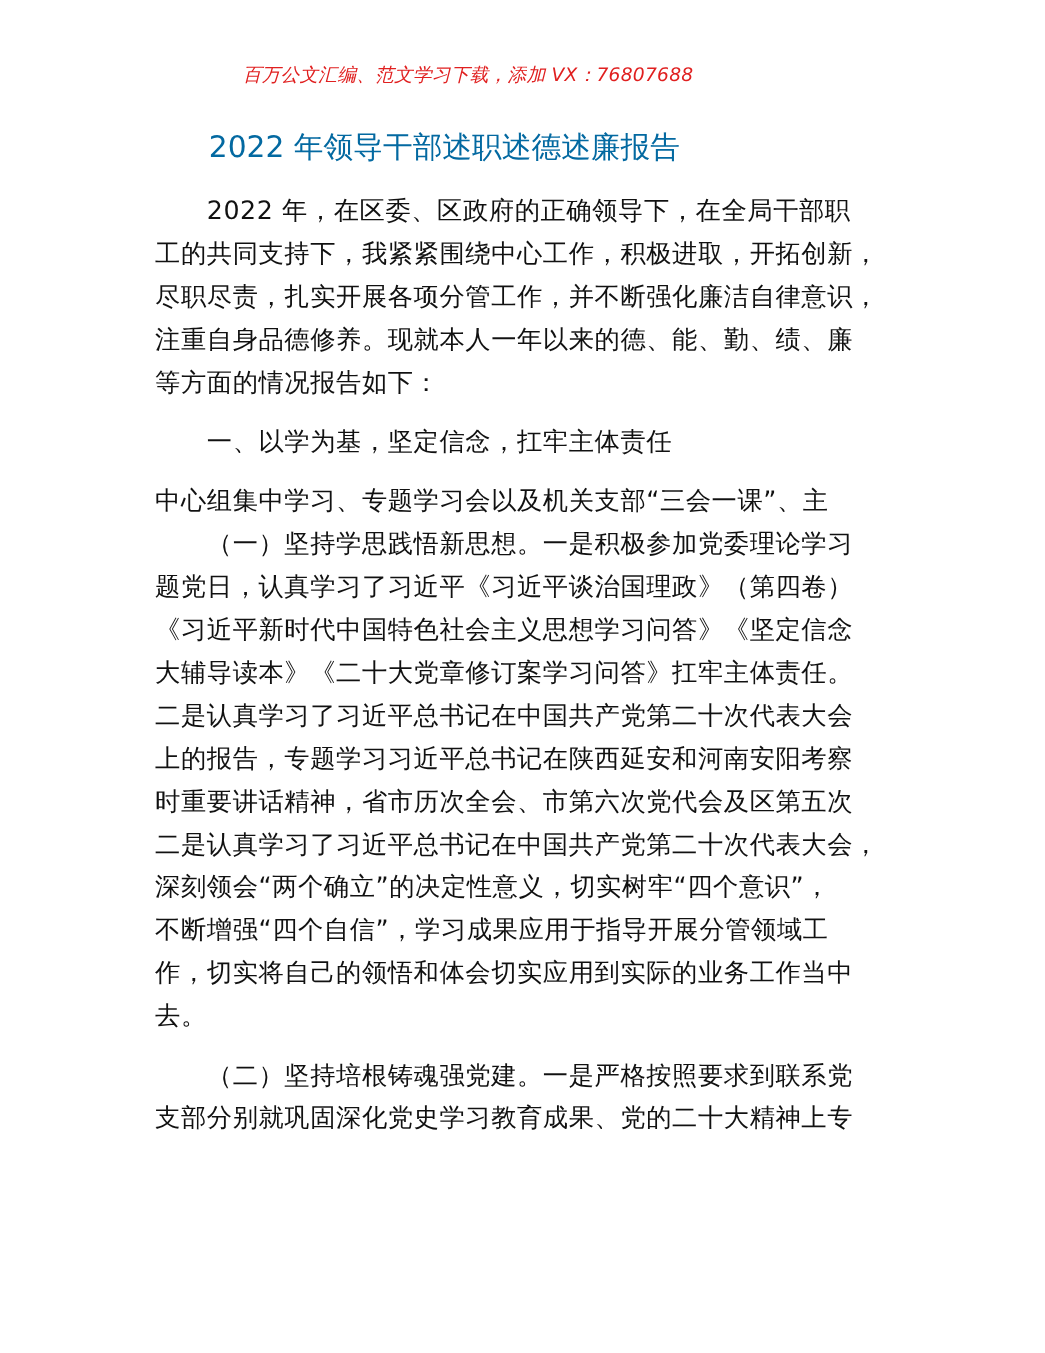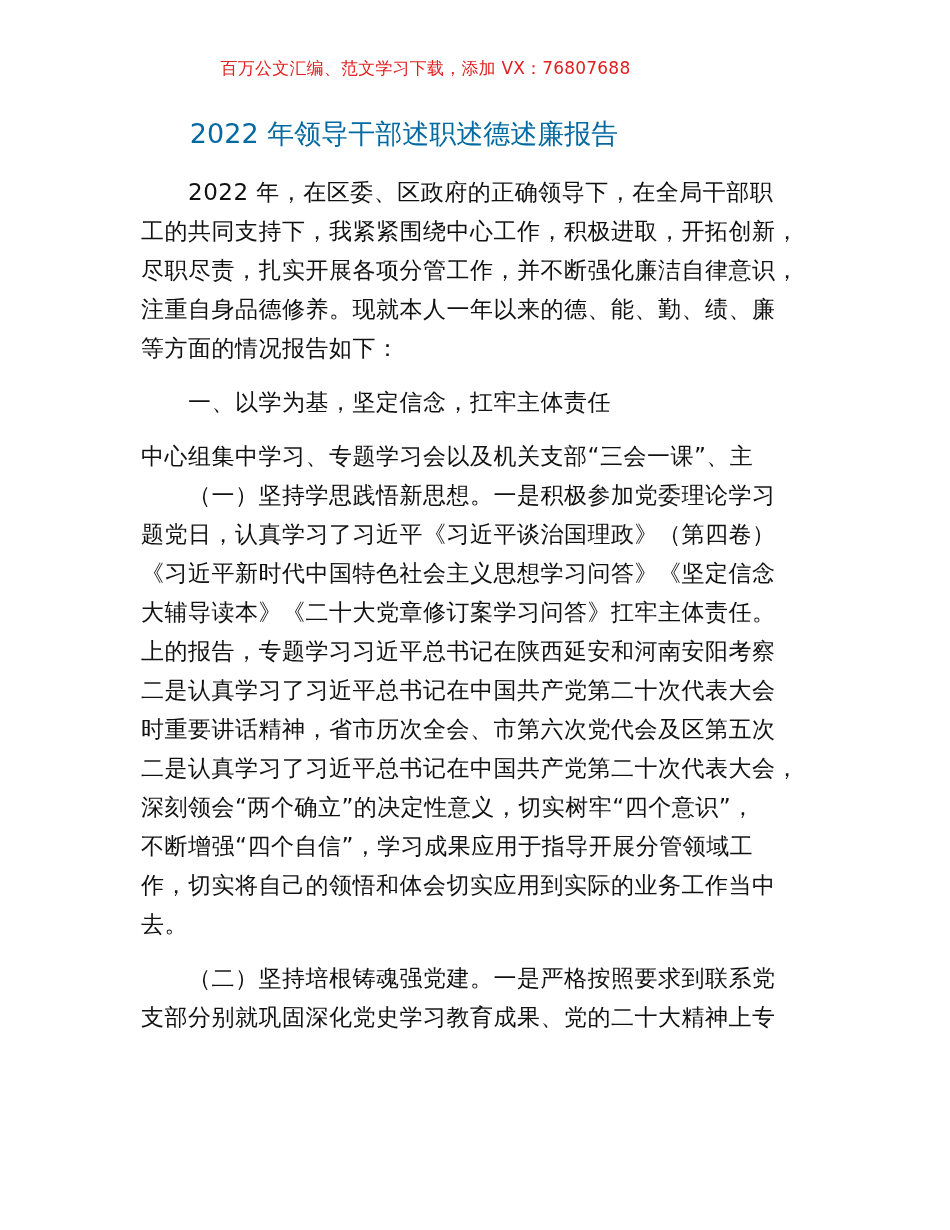--- a/index.html
+++ b/index.html
@@ -1,19 +1,19 @@
 <!DOCTYPE html>
 <html><head>
   <meta charset="utf-8">
   <style>
     html, body { margin: 0; padding: 0; background: #ffffff; }
     body { width: 950px; height: 1230px; position: relative; overflow: hidden;
            font-family: "DejaVu Sans", "Liberation Sans", sans-serif; color: #111111; }
     .header { position: absolute; top: 57px; left: 0; width: 851px; text-align: center;
-              font-size: 17px; color: #e02020; letter-spacing: 0.2px; }
+              font-size: 17px; color: #e02020; letter-spacing: 0.2px; font-style: italic; }
     .title { position: absolute; top: 116px; left: 0; width: 808px; text-align: center;
              font-size: 27px; color: #0369a1; }
     .body { position: absolute; top: 173px; left: 141px; width: 680px; }
     .line { height: 39px; line-height: 39px; font-size: 23px; white-space: nowrap; letter-spacing: 0.5px; }
     .line.indent { padding-left: 47px; }
     .gap { height: 15px; }
   </style>
 </head>
 <body>
 
@@ -32,22 +32,22 @@
   <div>
     <div class="line indent">一、以学为基，坚定信念，扛牢主体责任</div>
   </div>
   <div class="gap"></div>
   <div>
     <div class="line">中心组集中学习、专题学习会以及机关支部“三会一课”、主</div>
     <div class="line indent">（一）坚持学思践悟新思想。一是积极参加党委理论学习</div>
     <div class="line">题党日，认真学习了习近平《习近平谈治国理政》（第四卷）</div>
     <div class="line">《习近平新时代中国特色社会主义思想学习问答》《坚定信念</div>
     <div class="line">大辅导读本》《二十大党章修订案学习问答》扛牢主体责任。</div>
+    <div class="line">二是认真学习了习近平总书记在中国共产党第二十次代表大会</div>
     <div class="line">上的报告，专题学习习近平总书记在陕西延安和河南安阳考察</div>
-    <div class="line">二是认真学习了习近平总书记在中国共产党第二十次代表大会</div>
     <div class="line">时重要讲话精神，省市历次全会、市第六次党代会及区第五次</div>
     <div class="line">二是认真学习了习近平总书记在中国共产党第二十次代表大会，</div>
     <div class="line">深刻领会“两个确立”的决定性意义，切实树牢“四个意识”，</div>
     <div class="line">不断增强“四个自信”，学习成果应用于指导开展分管领域工</div>
     <div class="line">作，切实将自己的领悟和体会切实应用到实际的业务工作当中</div>
     <div class="line">去。</div>
   </div>
   <div class="gap"></div>
   <div>
     <div class="line indent">（二）坚持培根铸魂强党建。一是严格按照要求到联系党</div>

